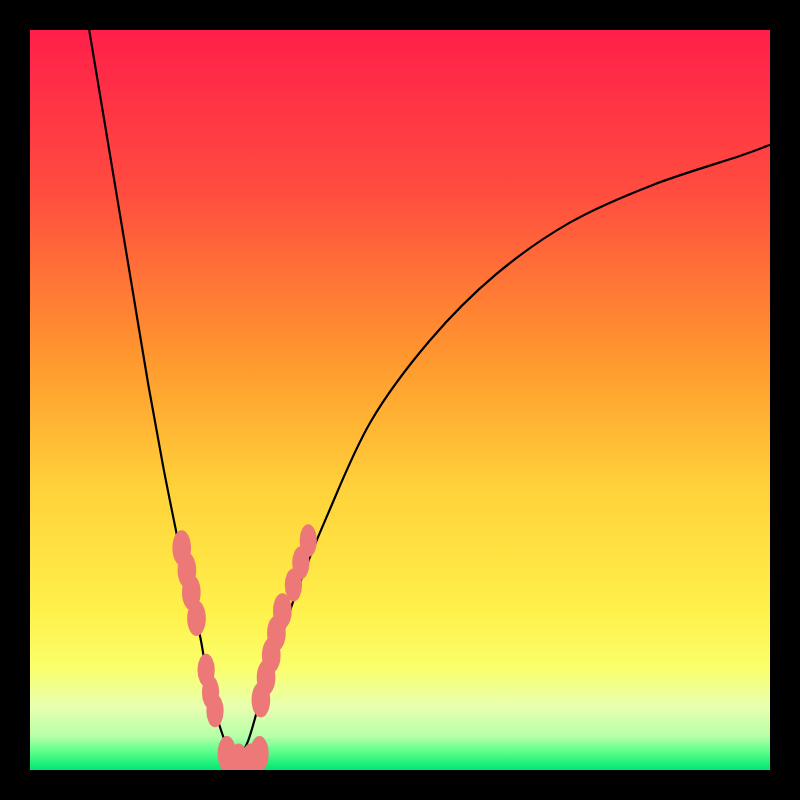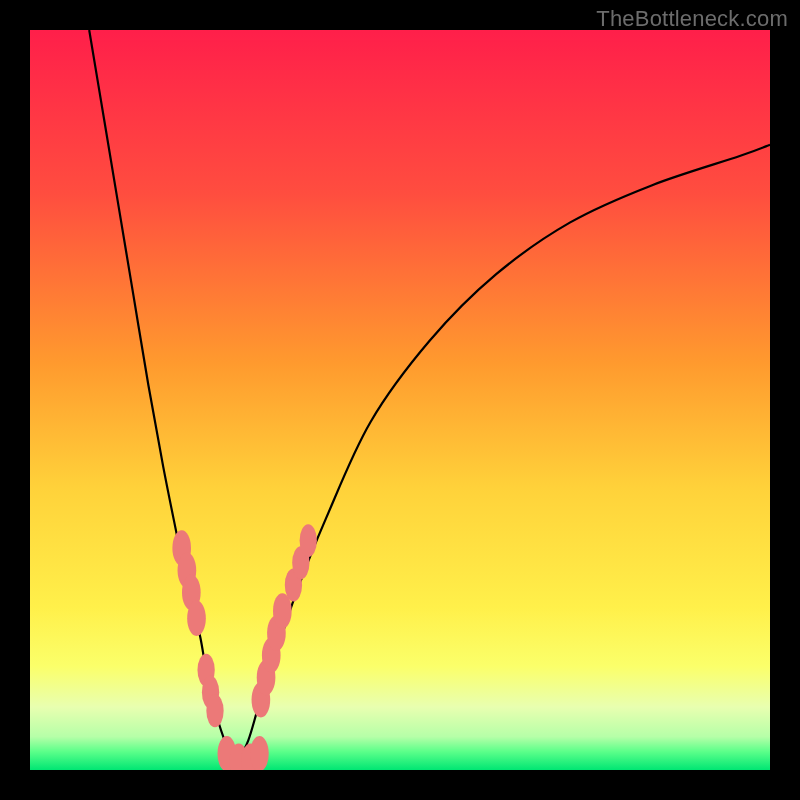--- a/index.html
+++ b/index.html
@@ -102,14 +102,13 @@
           <ellipse cx="241.24" cy="625.3" rx="9.324" ry="17.7156" class="marker" fill="#ec7978"></ellipse>
           <ellipse cx="246.41999999999996" cy="603.1" rx="9.324" ry="17.7156" class="marker" fill="#ec7978"></ellipse>
           <ellipse cx="252.34000000000003" cy="580.9" rx="9.324" ry="17.7156" class="marker" fill="#ec7978"></ellipse>
           <ellipse cx="263.44000000000005" cy="555" rx="8.658000000000001" ry="16.450200000000002" class="marker" fill="#ec7978"></ellipse>
           <ellipse cx="270.84" cy="532.8" rx="8.658000000000001" ry="16.450200000000002" class="marker" fill="#ec7978"></ellipse>
           <ellipse cx="278.24" cy="510.6" rx="8.658000000000001" ry="16.450200000000002" class="marker" fill="#ec7978"></ellipse>
         </g>
     </svg>
   </div>
 
-  <div class="watermark">TheBottleneck.com</div>
 </div>
 
 </body></html>

